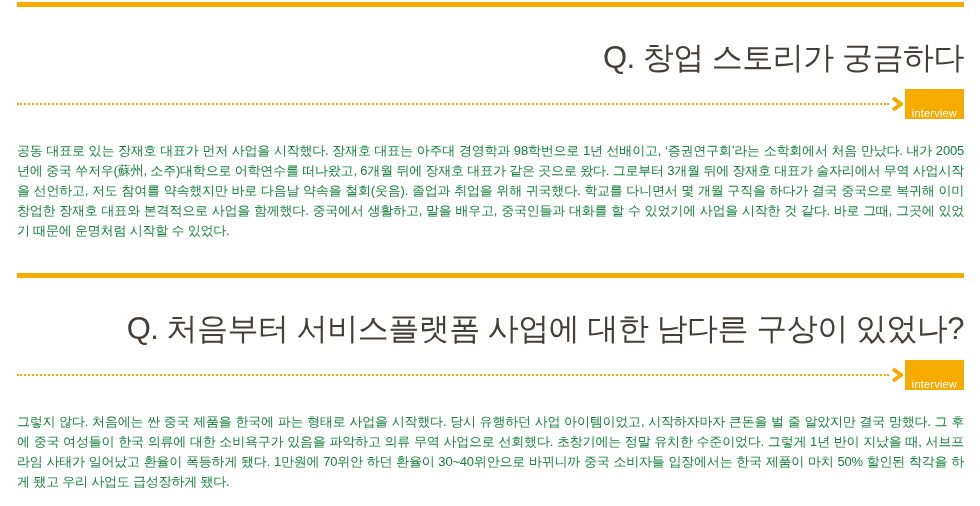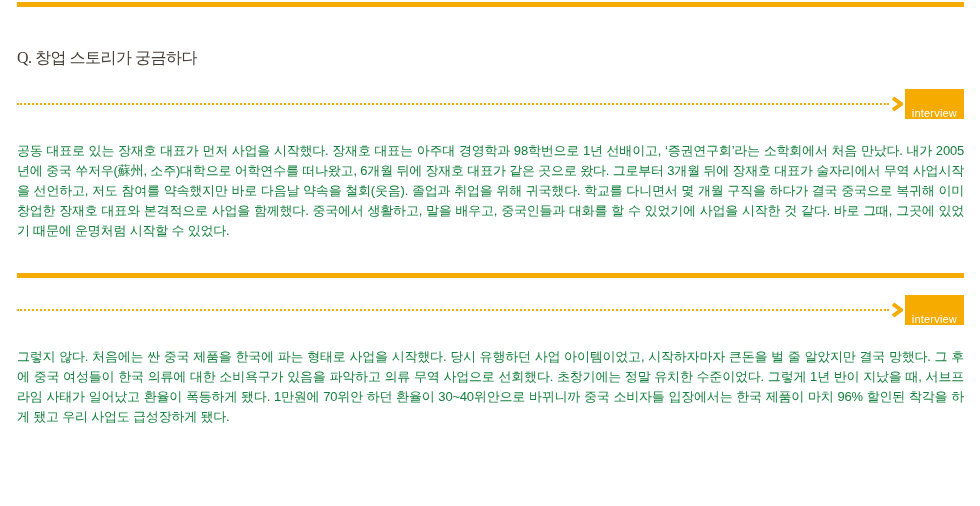--- a/index.html
+++ b/index.html
@@ -20,24 +20,24 @@
   }
   .qa-section { margin: 0; }
   .top-bar {
     height: 5px;
     background: #F5AB00;
     margin-top: 2px;
   }
   .qa-section.second .top-bar { margin-top: 0; }
   .question {
     margin: 37px 0 0 0;
-    text-align: left;
-    font-family: Liberation Serif, serif;
+    text-align: right;
+    font-family: Liberation Sans, sans-serif;
     font-weight: 500;
-    font-size: 16px;
+    font-size: 31px;
     line-height: 28px;
     color: #453E37;
     letter-spacing: -0.5px;
   }
   .divider-row {
     margin-top: 23px;
     height: 18px;
     display: flex;
     align-items: center;
   }
@@ -91,25 +91,26 @@
           <path d="M2 2 L10 8 L2 14" stroke="#F5AB00" stroke-width="4" fill="none"></path>
         </svg>
       </span>
       <span class="interview-tag">interview</span>
     </div>
     <p class="answer">공동 대표로 있는 장재호 대표가 먼저 사업을 시작했다. 장재호 대표는 아주대 경영학과 98학번으로 1년 선배이고, ‘증권연구회’라는 소학회에서 처음 만났다. 내가 2005년에 중국 쑤저우(蘇州, 소주)대학으로 어학연수를 떠나왔고, 6개월 뒤에 장재호 대표가 같은 곳으로 왔다. 그로부터 3개월 뒤에 장재호 대표가 술자리에서 무역 사업시작을 선언하고, 저도 참여를 약속했지만 바로 다음날 약속을 철회(웃음). 졸업과 취업을 위해 귀국했다. 학교를 다니면서 몇 개월 구직을 하다가 결국 중국으로 복귀해 이미 창업한 장재호 대표와 본격적으로 사업을 함께했다. 중국에서 생활하고, 말을 배우고, 중국인들과 대화를 할 수 있었기에 사업을 시작한 것 같다. 바로 그때, 그곳에 있었기 때문에 운명처럼 시작할 수 있었다.</p>
   </section>
 
   <section class="qa-section second">
     <div class="top-bar"></div>
+    <h2 class="question">Q. 처음부터 서비스플랫폼 사업에 대한 남다른 구상이 있었나?</h2>
     <div class="divider-row">
       <div class="dotted-line"></div>
       <span class="arrow-icon">
         <svg width="12" height="16" viewBox="0 0 12 16" aria-hidden="true">
           <path d="M2 2 L10 8 L2 14" stroke="#F5AB00" stroke-width="4" fill="none"></path>
         </svg>
       </span>
       <span class="interview-tag">interview</span>
     </div>
-    <p class="answer">그렇지 않다. 처음에는 싼 중국 제품을 한국에 파는 형태로 사업을 시작했다. 당시 유행하던 사업 아이템이었고, 시작하자마자 큰돈을 벌 줄 알았지만 결국 망했다. 그 후에 중국 여성들이 한국 의류에 대한 소비욕구가 있음을 파악하고 의류 무역 사업으로 선회했다. 초창기에는 정말 유치한 수준이었다. 그렇게 1년 반이 지났을 때, 서브프라임 사태가 일어났고 환율이 폭등하게 됐다. 1만원에 70위안 하던 환율이 30~40위안으로 바뀌니까 중국 소비자들 입장에서는 한국 제품이 마치 96% 할인된 착각을 하게 됐고 우리 사업도 급성장하게 됐다.</p>
+    <p class="answer">그렇지 않다. 처음에는 싼 중국 제품을 한국에 파는 형태로 사업을 시작했다. 당시 유행하던 사업 아이템이었고, 시작하자마자 큰돈을 벌 줄 알았지만 결국 망했다. 그 후에 중국 여성들이 한국 의류에 대한 소비욕구가 있음을 파악하고 의류 무역 사업으로 선회했다. 초창기에는 정말 유치한 수준이었다. 그렇게 1년 반이 지났을 때, 서브프라임 사태가 일어났고 환율이 폭등하게 됐다. 1만원에 70위안 하던 환율이 30~40위안으로 바뀌니까 중국 소비자들 입장에서는 한국 제품이 마치 50% 할인된 착각을 하게 됐고 우리 사업도 급성장하게 됐다.</p>
   </section>
 
 </div>
 
 </body></html>

